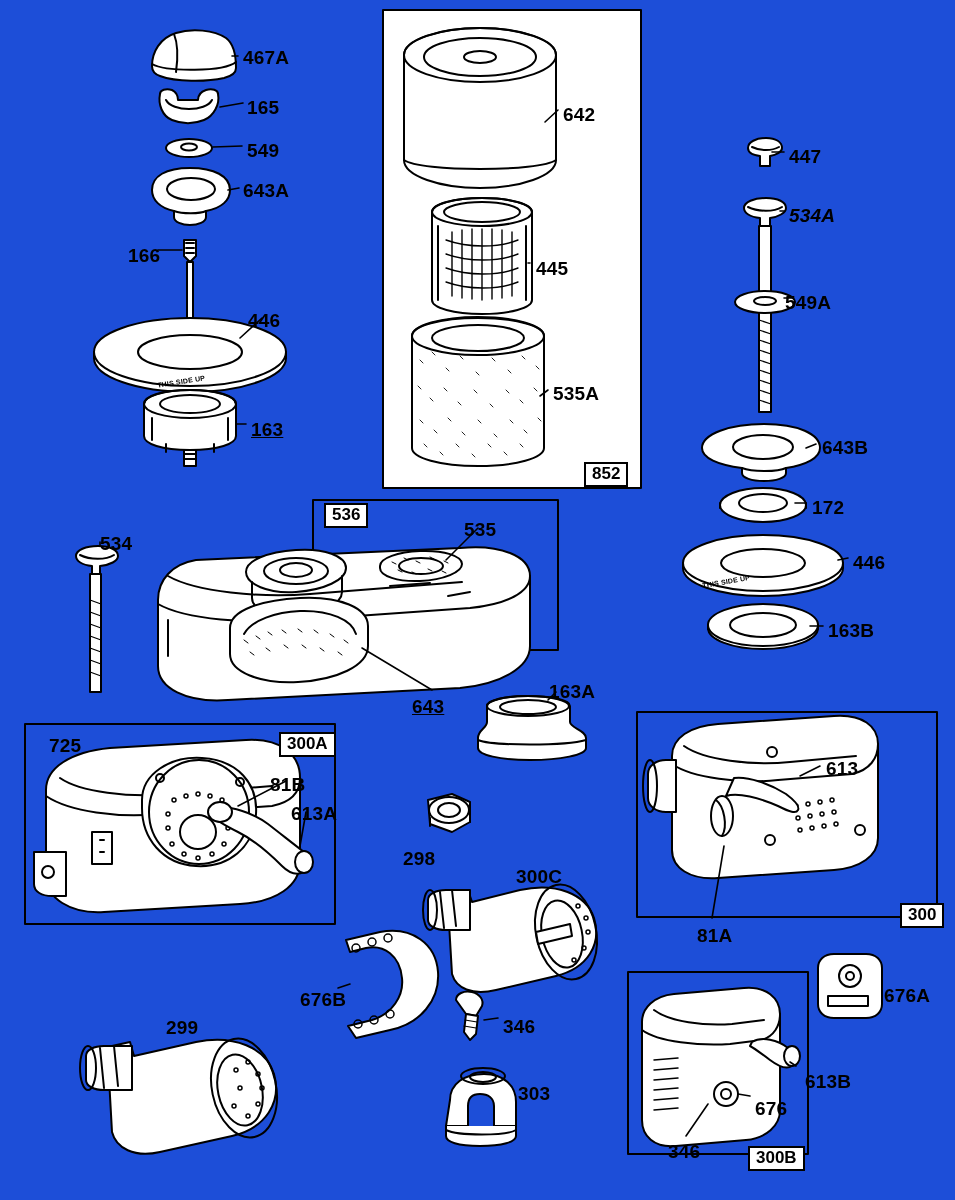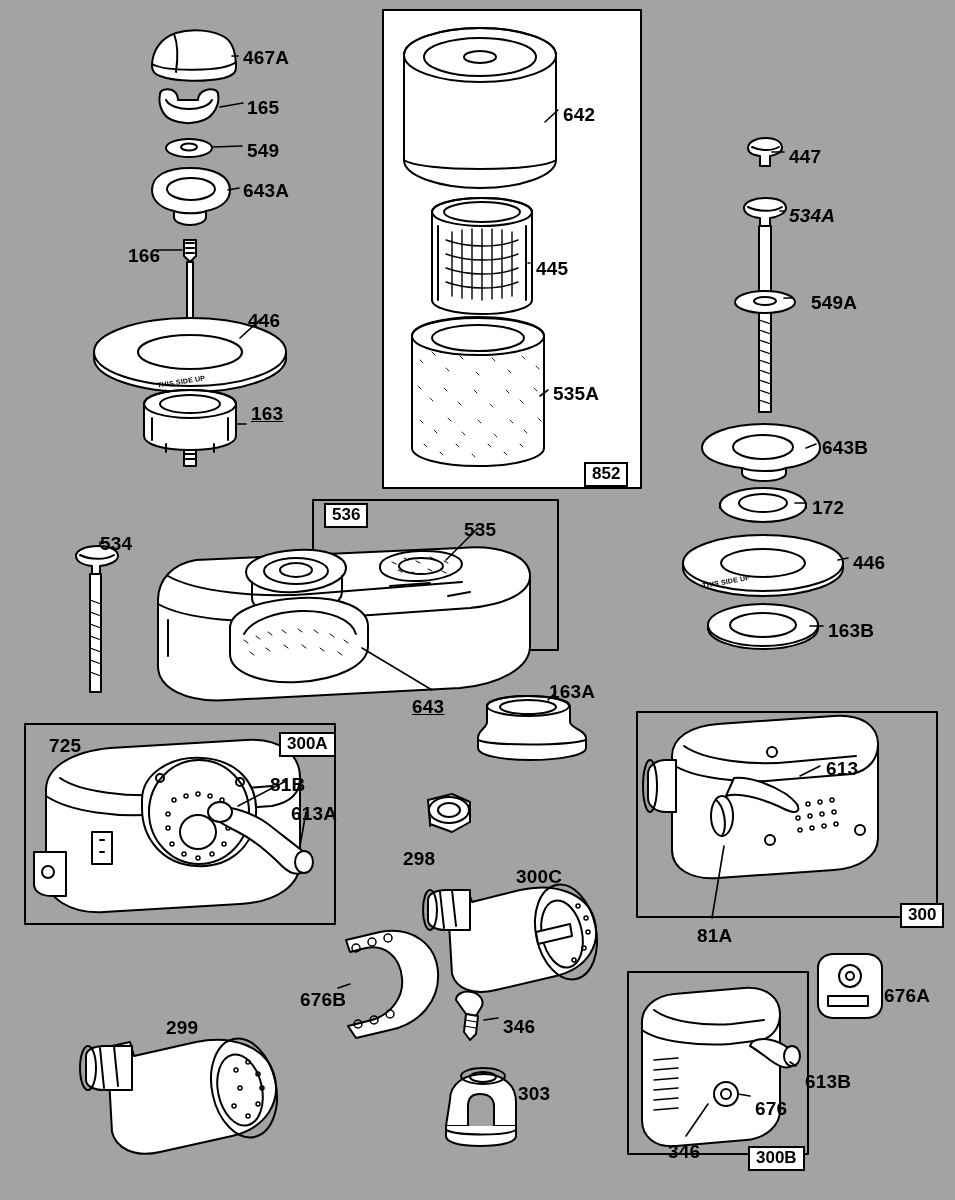--- a/index.html
+++ b/index.html
@@ -7,21 +7,21 @@
     padding: 0;
     background: #ffffff;
   }
   body {
     font-family: "Liberation Sans", sans-serif;
   }
   #sheet {
     position: relative;
     width: 955px;
     height: 1200px;
-    background: #a3a3a3;
+    background: #1d4ed8;
     overflow: hidden;
   }
   #sheet svg.art {
     position: absolute;
     left: 0;
     top: 0;
     width: 955px;
     height: 1200px;
   }
   .lbl {
@@ -412,28 +412,28 @@
       </g>
     </g>
   </svg>
 
   <div class="lbl" style="left:243px; top:47px;">467A</div>
   <div class="lbl" style="left:247px; top:97px;">165</div>
   <div class="lbl" style="left:247px; top:140px;">549</div>
   <div class="lbl" style="left:243px; top:180px;">643A</div>
   <div class="lbl" style="left:128px; top:245px;">166</div>
   <div class="lbl" style="left:248px; top:310px;">446</div>
-  <div class="lbl" style="left:251px; top:403px;text-decoration:underline;">163</div>
+  <div class="lbl" style="left:251px; top:419px;text-decoration:underline;">163</div>
   <div class="lbl" style="left:563px; top:104px;">642</div>
   <div class="lbl" style="left:536px; top:258px;">445</div>
   <div class="lbl" style="left:553px; top:383px;">535A</div>
   <div class="boxlbl" style="left:584px; top:462px;">852</div>
   <div class="lbl" style="left:789px; top:146px;">447</div>
   <div class="lbl" style="left:789px; top:205px;font-style:italic;">534A</div>
-  <div class="lbl" style="left:811px; top:292px;">549A</div>
+  <div class="lbl" style="left:785px; top:292px;">549A</div>
   <div class="lbl" style="left:822px; top:437px;">643B</div>
   <div class="lbl" style="left:812px; top:497px;">172</div>
   <div class="lbl" style="left:853px; top:552px;">446</div>
   <div class="lbl" style="left:828px; top:620px;">163B</div>
   <div class="boxlbl" style="left:324px; top:503px;">536</div>
   <div class="lbl" style="left:464px; top:519px;">535</div>
   <div class="lbl" style="left:80px; top:533px;margin-left:20px;">534</div>
   <div class="lbl" style="left:412px; top:696px;text-decoration:underline;">643</div>
   <div class="lbl" style="left:549px; top:681px;">163A</div>
   <div class="lbl" style="left:49px; top:735px;">725</div>

